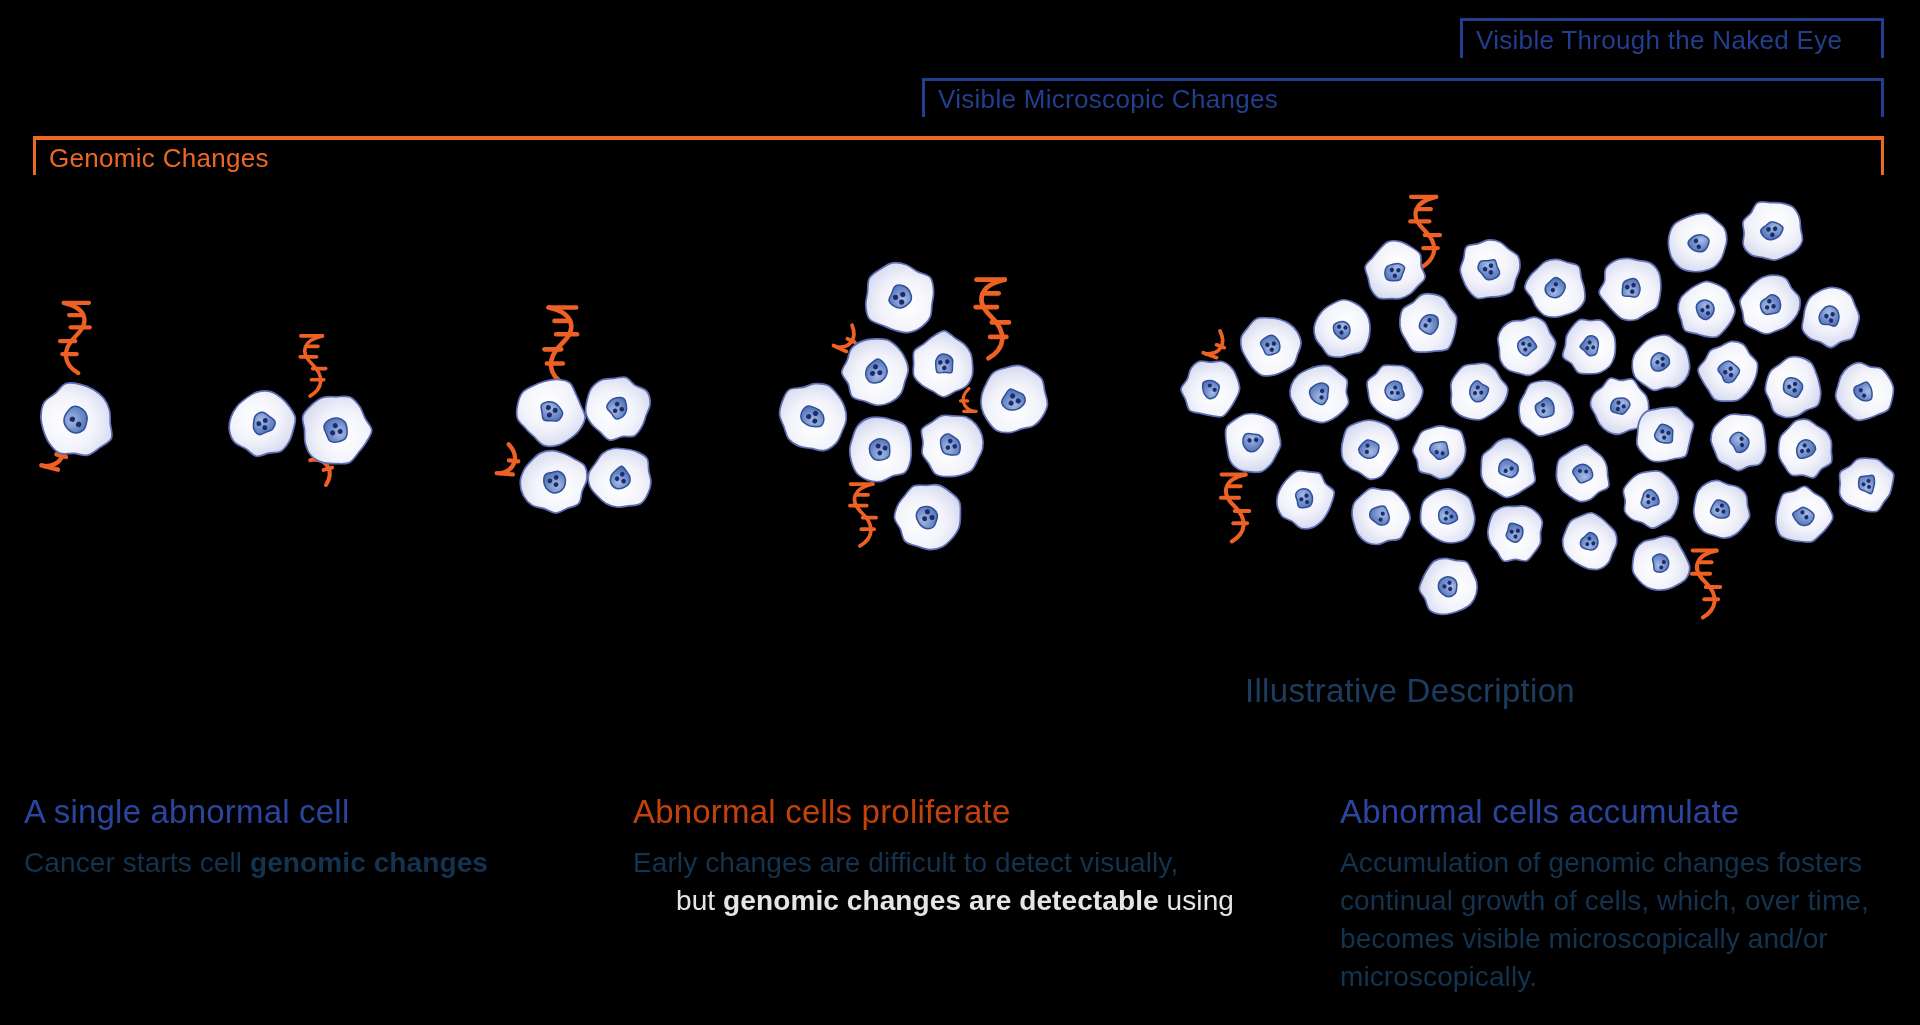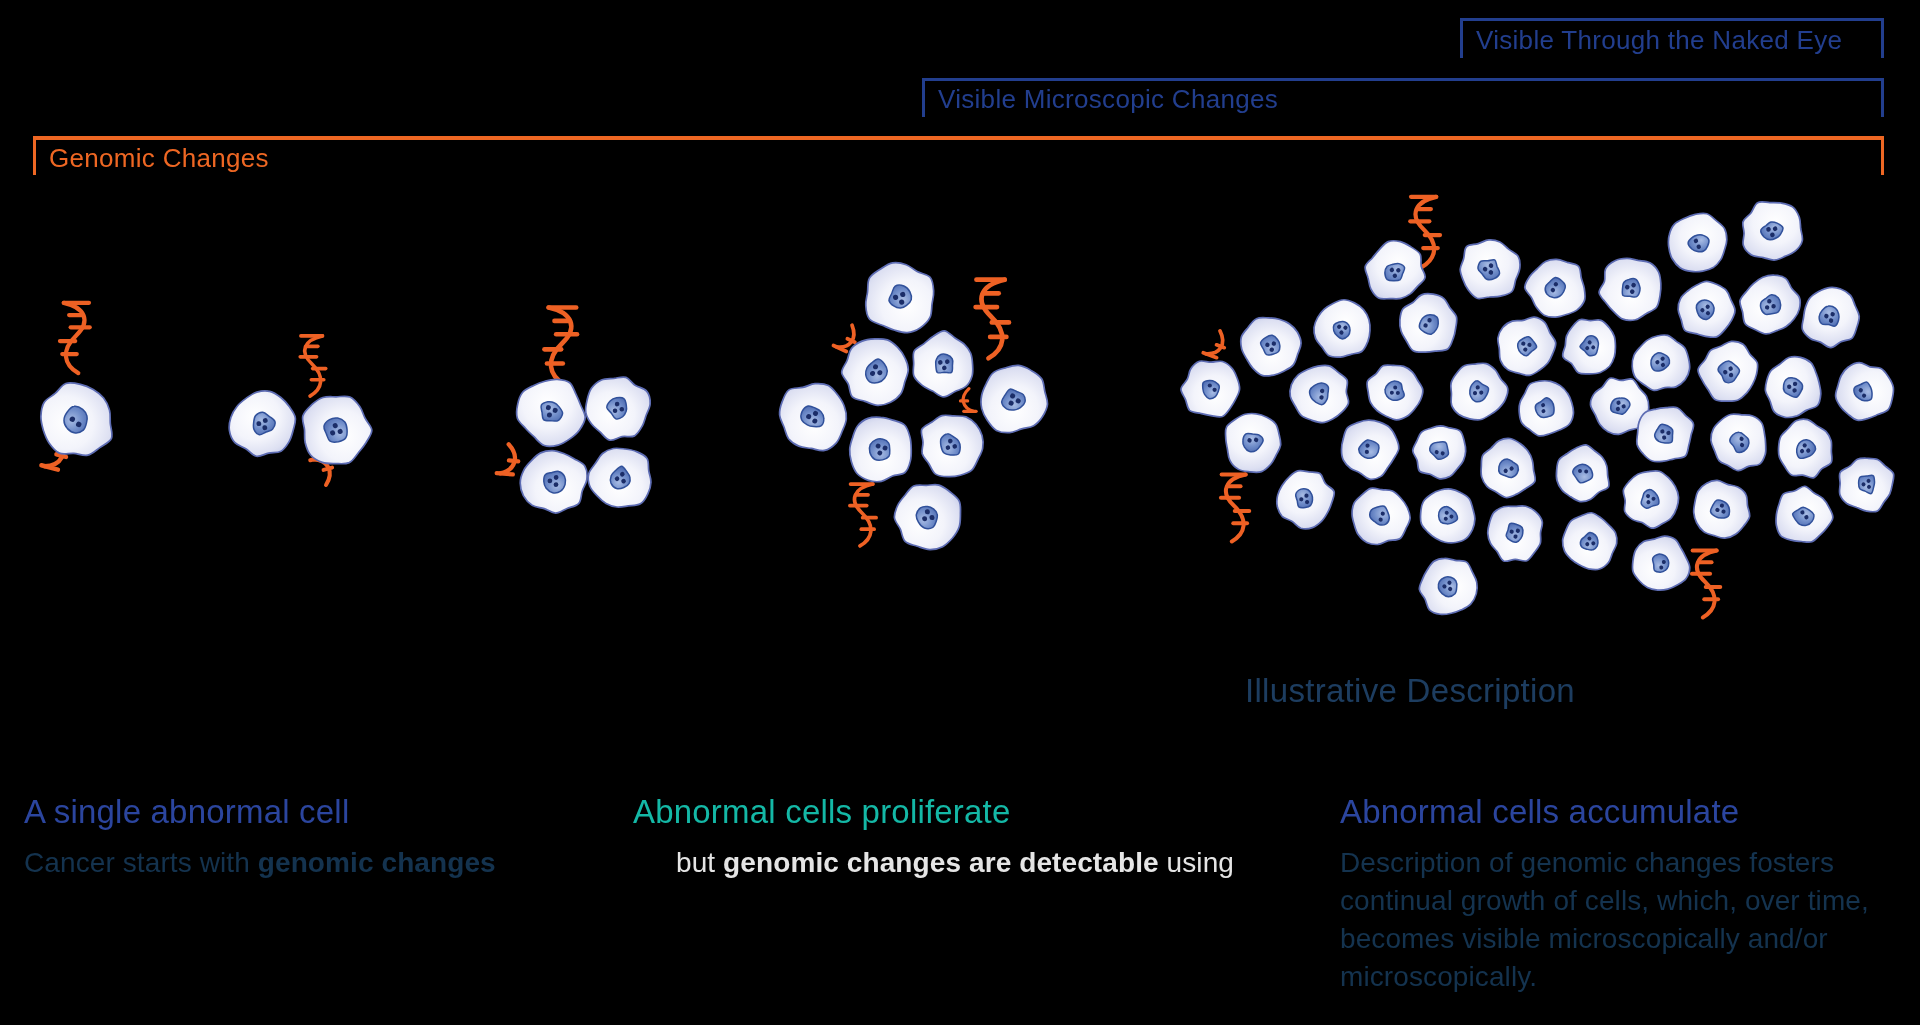--- a/index.html
+++ b/index.html
@@ -510,27 +510,28 @@
           </g>
         </g>
       </g>
   </svg>
 
   <div id="caption" style="left: 1410px; top: 672px; color: rgb(29, 61, 96);">Illustrative Description</div>
 
   <div id="columns">
       <div class="column" style="left: 24px; width: 585px;">
         <div class="col-heading" style="color: rgb(43, 69, 158);">A single abnormal cell</div>
-        <div class="col-line" style="color: rgb(20, 51, 79);"><span>Cancer starts with </span><span class="b">genomic changes</span></div>
+        <div class="col-line" style="color: rgb(20, 51, 79);"><span>Cancer starts cell </span><span class="b">genomic changes</span></div>
       </div>
       <div class="column" style="left: 633px; width: 645px;">
-        <div class="col-heading" style="color: #14b8a6;">Abnormal cells proliferate</div>
+        <div class="col-heading" style="color: #c2410c;">Abnormal cells proliferate</div>
+        <div class="col-line" style="color: rgb(20, 51, 79);"><span>Early changes are difficult to detect visually,</span></div>
         <div class="col-line" style="color: #e5e5e5; margin-left: 43px;"><span>but </span><span class="b">genomic changes are detectable</span><span> using</span></div>
       </div>
       <div class="column" style="left: 1340px; width: 585px;">
         <div class="col-heading" style="color: rgb(43, 69, 158);">Abnormal cells accumulate</div>
-        <div class="col-line" style="color: rgb(20, 51, 79);"><span>Description of genomic changes fosters</span></div>
+        <div class="col-line" style="color: rgb(20, 51, 79);"><span>Accumulation of genomic changes fosters</span></div>
         <div class="col-line" style="color: rgb(20, 51, 79);"><span>continual growth of cells, which, over time,</span></div>
         <div class="col-line" style="color: rgb(20, 51, 79);"><span>becomes visible microscopically and/or</span></div>
         <div class="col-line" style="color: rgb(20, 51, 79);"><span>microscopically.</span></div>
       </div>
     </div>
 </div>
 
 </body></html>

